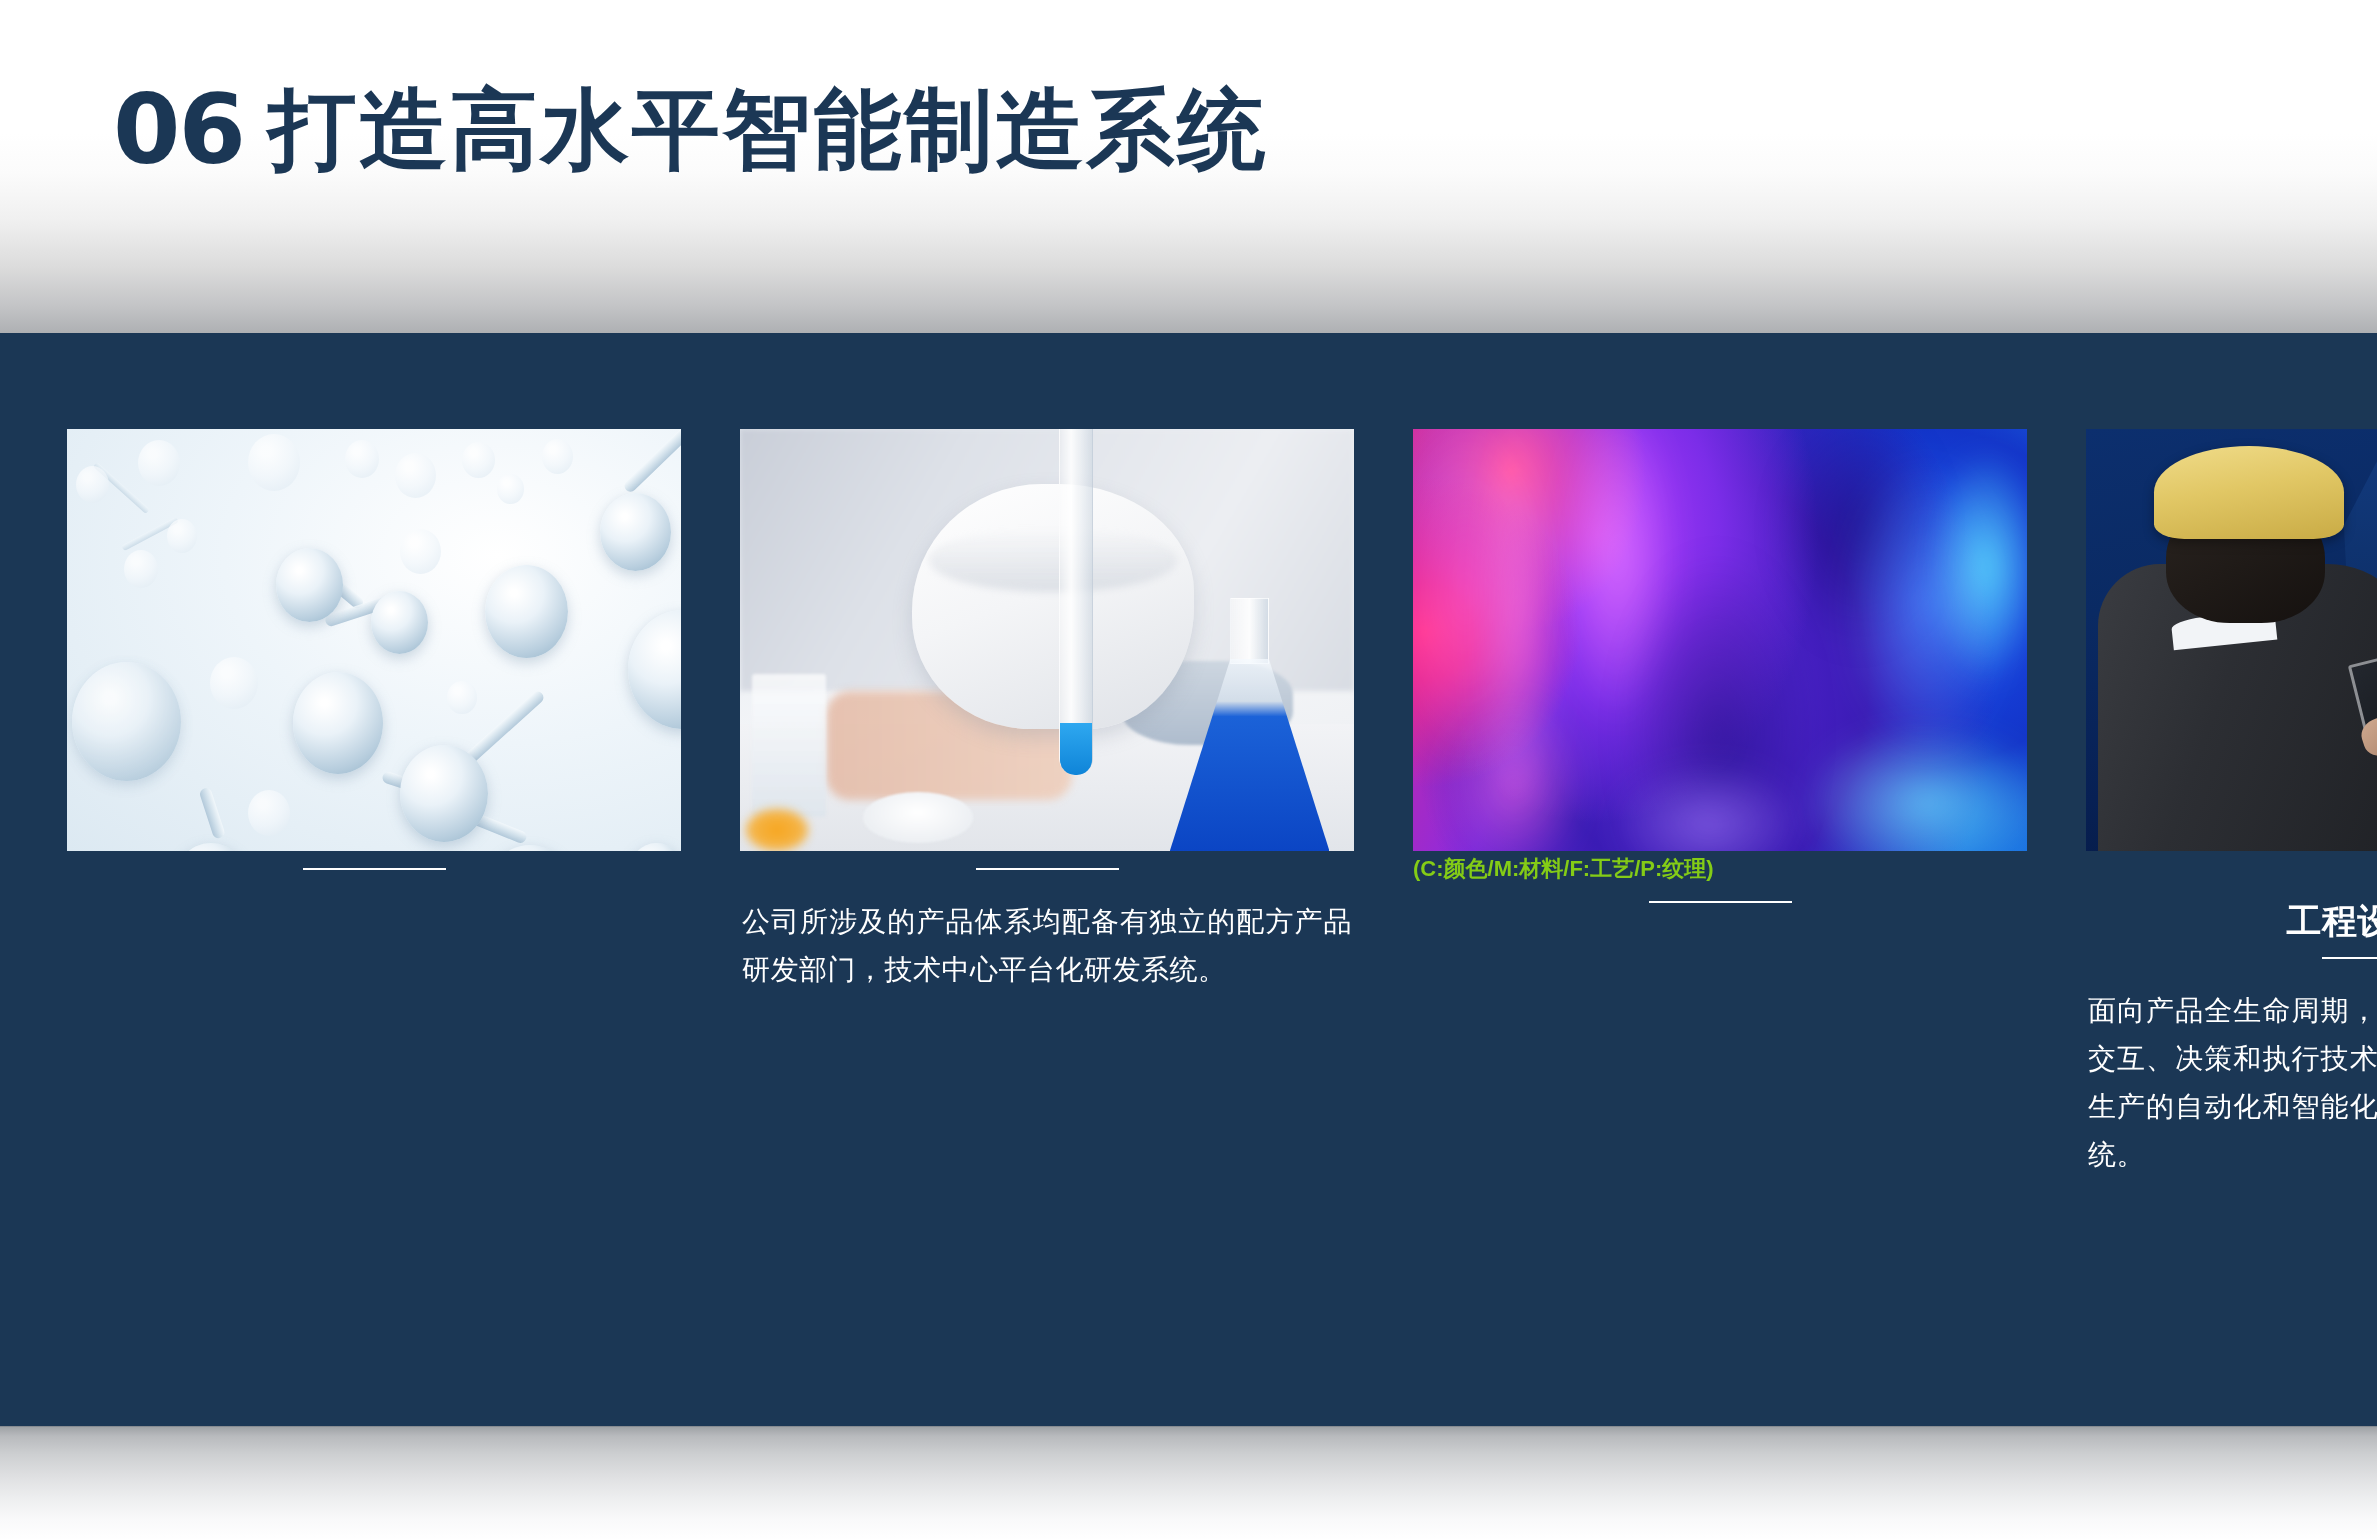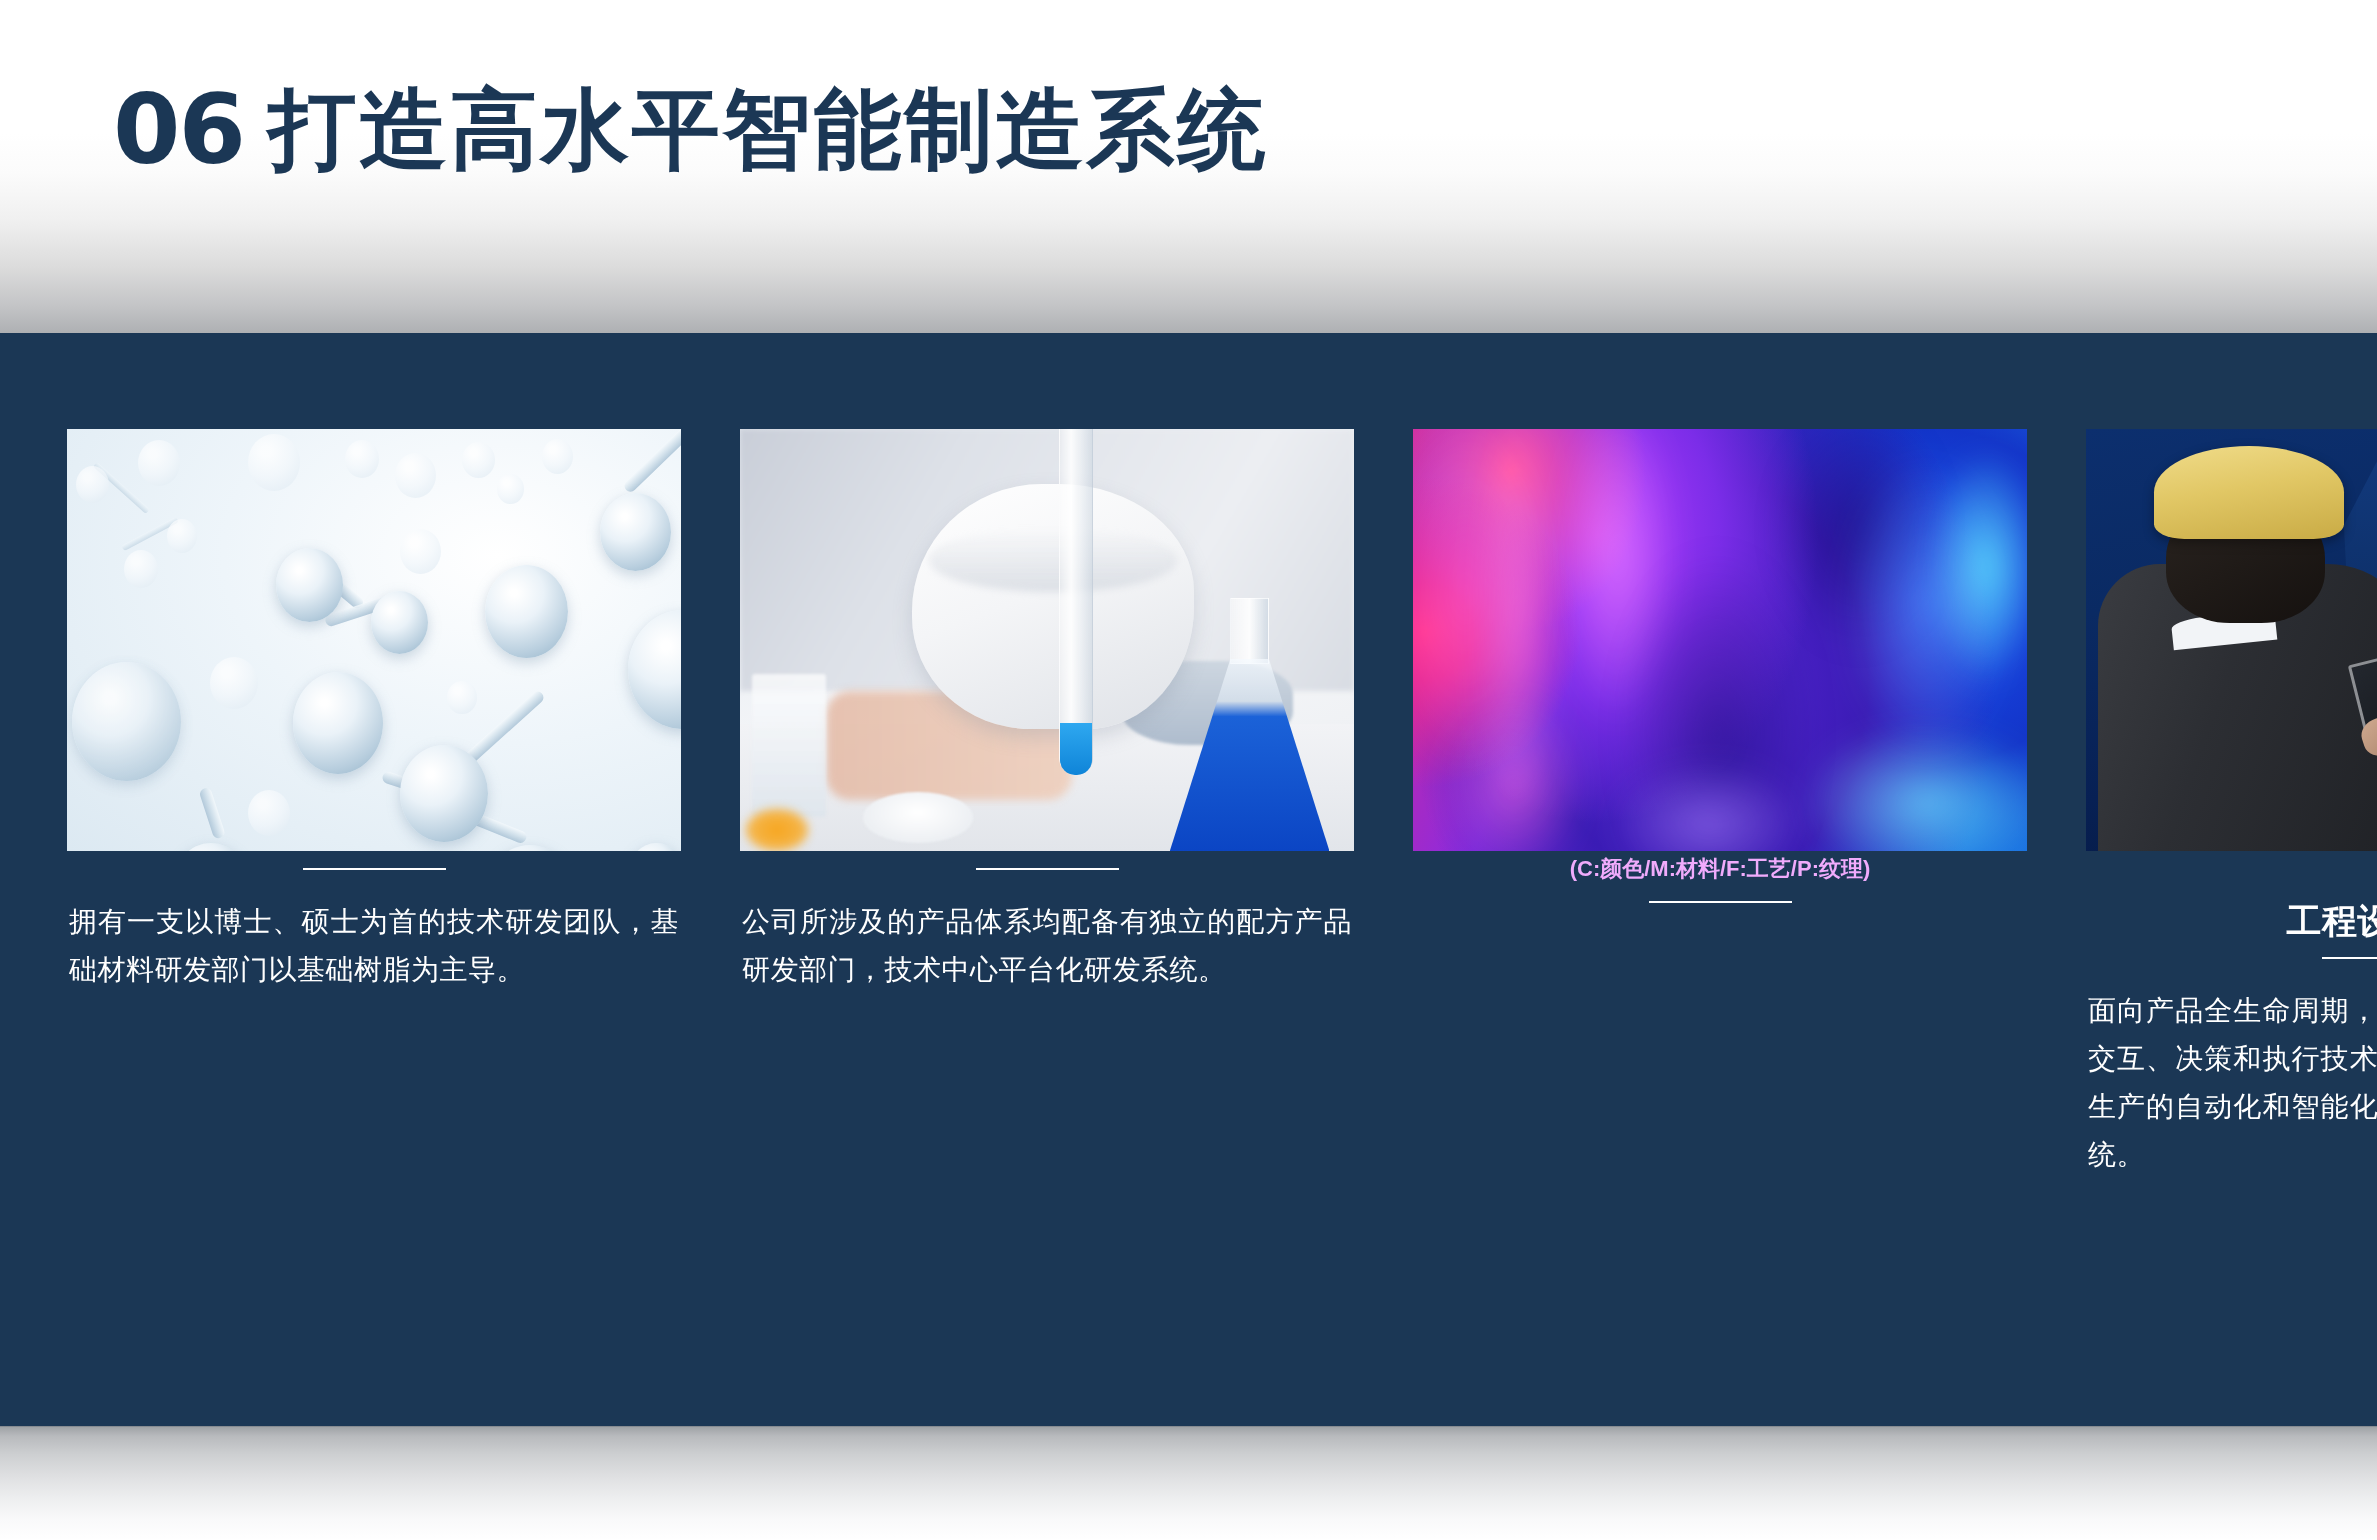--- a/index.html
+++ b/index.html
@@ -72,21 +72,21 @@
   }
 
   .card-title {
     margin-top:51px;
     text-align:center;
     color:#ffffff;
     font-size:35px; font-weight:bold;
     letter-spacing:0.5px; line-height:1.08;
   }
   .card-subtitle {
-    text-align:center; color:#f0abfc;
+    color:#84cc16;
     font-size:22px; font-weight:bold;
     margin-top:2.9px; letter-spacing:0px;
   }
   .divider-wrap { display:flex; justify-content:center; margin-top:17px; }
   .divider { width:143px; height:2.4px; background:#ffffff; }
 
   .card-body {
     margin-top:27.6px;
     color:#ffffff;
     font-size:28px;
@@ -342,21 +342,20 @@
             <div class="mol big" style="left:533px;top:64px;width:71px;height:78px;"></div>
             <div class="mol big" style="left:561px;top:181px;width:109px;height:119px;"></div>
             <div class="mol big" style="left:4.8px;top:233px;width:109px;height:119px;opacity:.8;"></div>
 
             <div class="mol big" style="left:561px;top:414px;width:57px;height:63px;"></div>
           </div>
         </div>
         <div class="divider-wrap">
           <div class="divider"></div>
         </div>
-        <div class="card-body">拥有一支以博士、硕士为首的技术研发团队，基础材料研发部门以基础树脂为主导。</div>
       </div>
 
       <div class="card">
         <div class="card-img">
           <div class="art-lab">
             <div class="lab-blur-bg"></div>
             <div class="lab-bench"></div>
             <div class="lab-arm"></div>
             <div class="cuff"></div>
             <div class="glove"></div>

